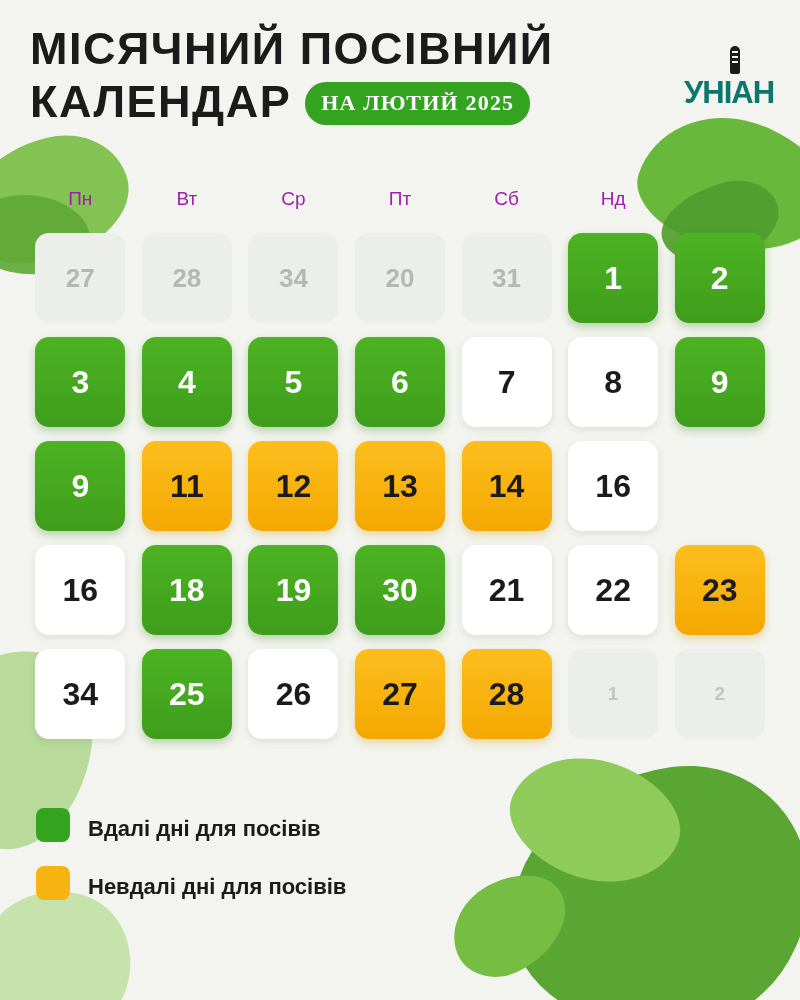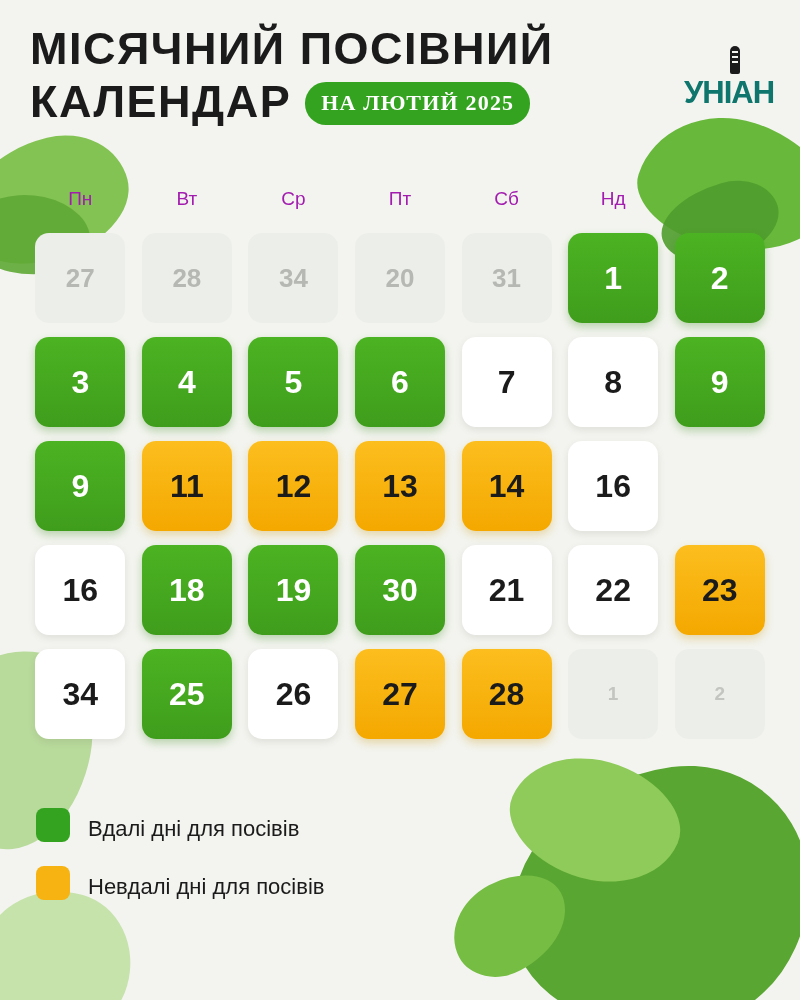--- a/index.html
+++ b/index.html
@@ -260,21 +260,21 @@
   }
   .legend-swatch {
     width: 34px; height: 34px;
     border-radius: 8px;
     flex: 0 0 auto;
   }
   .legend-swatch.good { background: #34a420; }
   .legend-swatch.bad  { background: #f6b312; }
   .legend-label {
     font-size: 22px;
-    font-weight: 400;
+    font-weight: 700;
     color: #1b1b1b;
     margin-top: 8px;
   }
 </style>
 </head>
 <body>
 
 <div class="bg-decor">
   <div class="leaf-left-top"></div>
   <div class="leaf-left-top2"></div>

